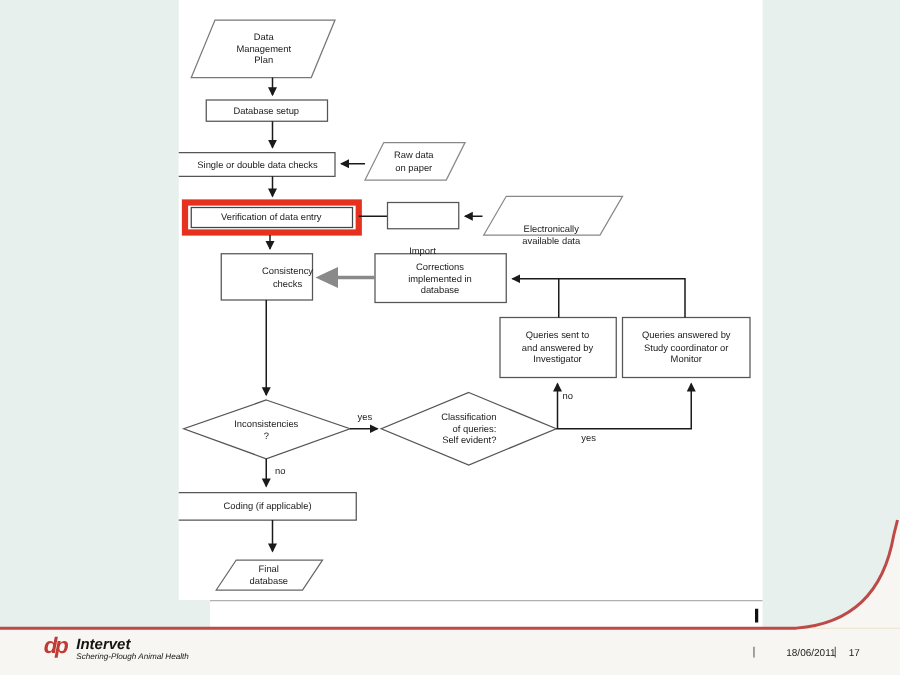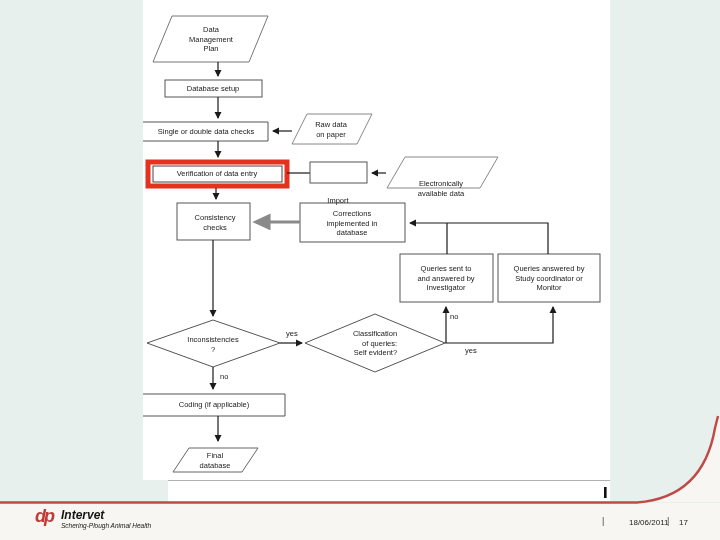--- a/index.html
+++ b/index.html
@@ -107,21 +107,21 @@
 Management
 Plan</div>
   <div class="fc-label" style="left:213px;top:89px;">Database setup</div>
   <div class="fc-label" style="left:206px;top:132px;">Single or double data checks</div>
   <div class="fc-label" style="left:331px;top:129px;">Raw data
 on paper</div>
   <div class="fc-label" style="left:217px;top:174px;">Verification of data entry</div>
   <div class="fc-label" style="left:338px;top:173px;margin-top:28px;">Import</div>
   <div class="fc-label" style="left:441px;top:188px;">Electronically
 available data</div>
-  <div class="fc-label" style="left:215px;top:222px;">Consistency
+  <div class="fc-label" style="left:230px;top:222px;">Consistency
 checks</div>
   <div class="fc-label" style="left:352px;top:223px;">Corrections
 implemented in
 database</div>
   <div class="fc-label" style="left:549px;top:278px;">Queries answered by
 Study coordinator or
 Monitor</div>
   <div class="fc-label" style="left:446px;top:278px;">Queries sent to
 and answered by
 Investigator</div>

